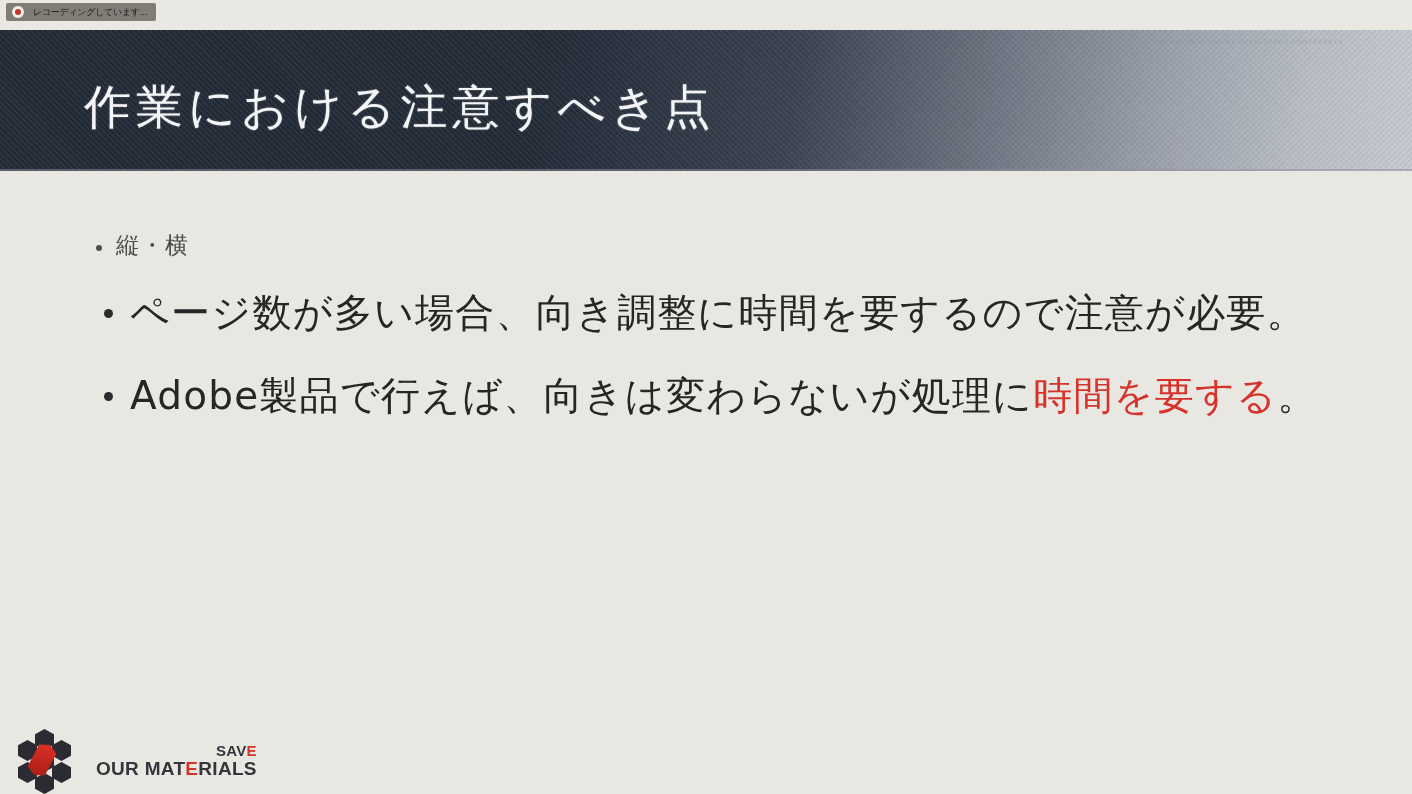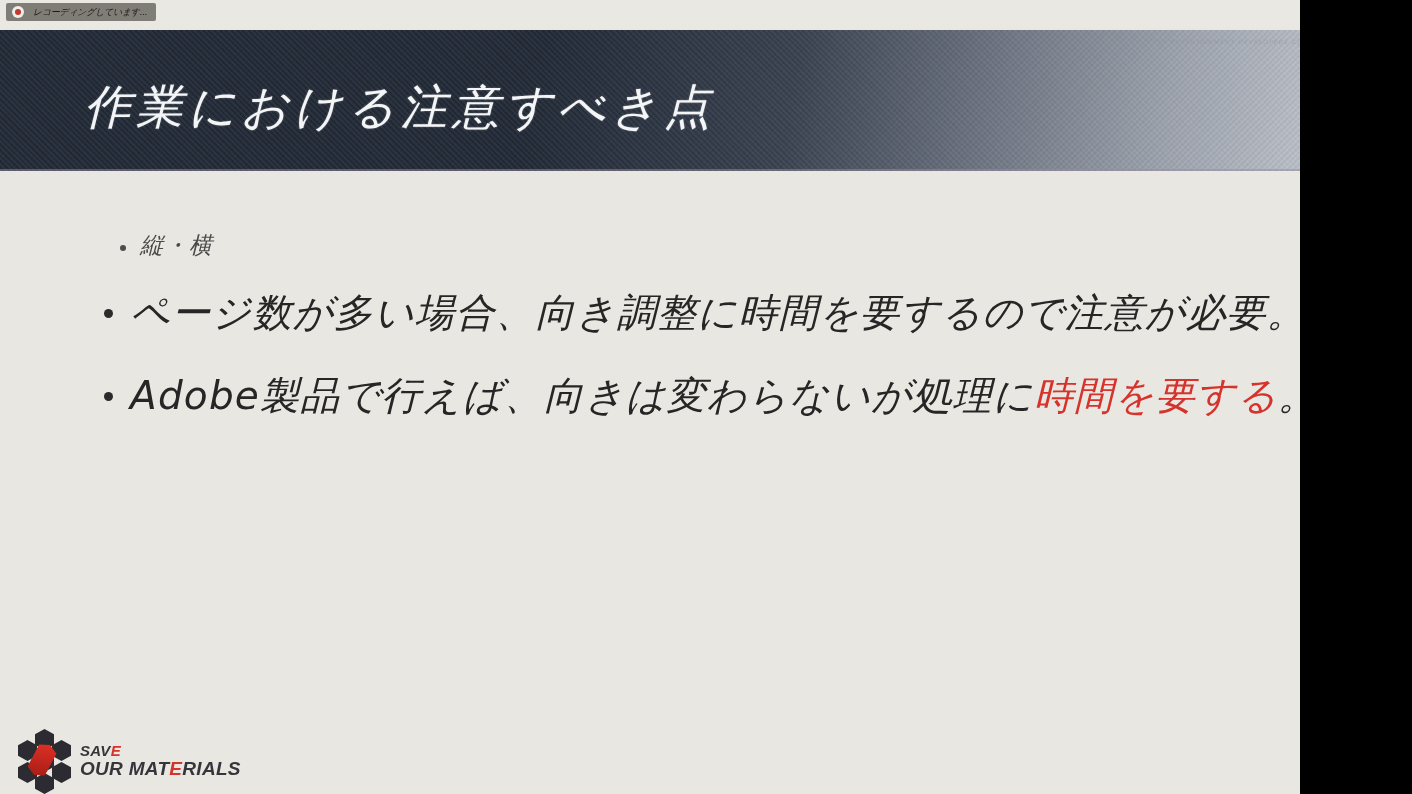--- a/index.html
+++ b/index.html
@@ -5,25 +5,24 @@
   html, body {
     margin: 0;
     padding: 0;
     background: #000;
   }
   body {
     font-family: "Liberation Sans", "DejaVu Sans", sans-serif;
   }
   #screen {
     position: relative;
-    width: 1300px;
+    width: 1412px;
     height: 794px;
     overflow: hidden;
     background: #14b8a6;
-    font-style: italic;
   }
 
   
   #os-strip {
     position: absolute;
     left: 0; top: 0;
     width: 1412px;
     height: 28px;
     background: #e9e8e3;
     z-index: 40;
@@ -191,21 +190,21 @@
     line-height: 1.26;
     letter-spacing: 1.2px;
     color: #262626;
     white-space: nowrap;
   }
   .bullet-text .hl { color: #d6332c; }
 
   .sub-row {
     display: flex;
     align-items: flex-start;
-    padding-left: 120px;
+    padding-left: 96px;
     margin-top: 16px;
   }
   .sub-dot {
     flex: 0 0 auto;
     width: 6px; height: 6px;
     border-radius: 50%;
     background: #4d4d4d;
     margin-top: 13px;
     margin-right: 14px;
   }
@@ -236,27 +235,28 @@
   #hex-red {
     position: absolute;
     left: 14px; top: 5px;
     width: 20px; height: 34px;
     background: linear-gradient(160deg, #e03127, #a51c15);
     clip-path: polygon(50% 0%, 100% 14%, 100% 86%, 50% 100%, 0% 86%, 0% 14%);
     transform: rotate(28deg);
     z-index: 3;
   }
   #som-text {
-    margin-left: 8px;
+    margin-left: 24px;
     line-height: 1.08;
     font-family: "Liberation Sans", sans-serif;
     font-weight: bold;
     font-size: 16px;
     letter-spacing: .3px;
     color: #35353b;
+    text-align: right;
   }
   #som-text .r { color: #d6332c; }
   #som-line1 { font-size: 15px; }
   #som-line2 { font-size: 19px; }
 
   #copyright {
     position: absolute;
     left: 0; bottom: 18px;
     width: 1412px;
     text-align: center;

